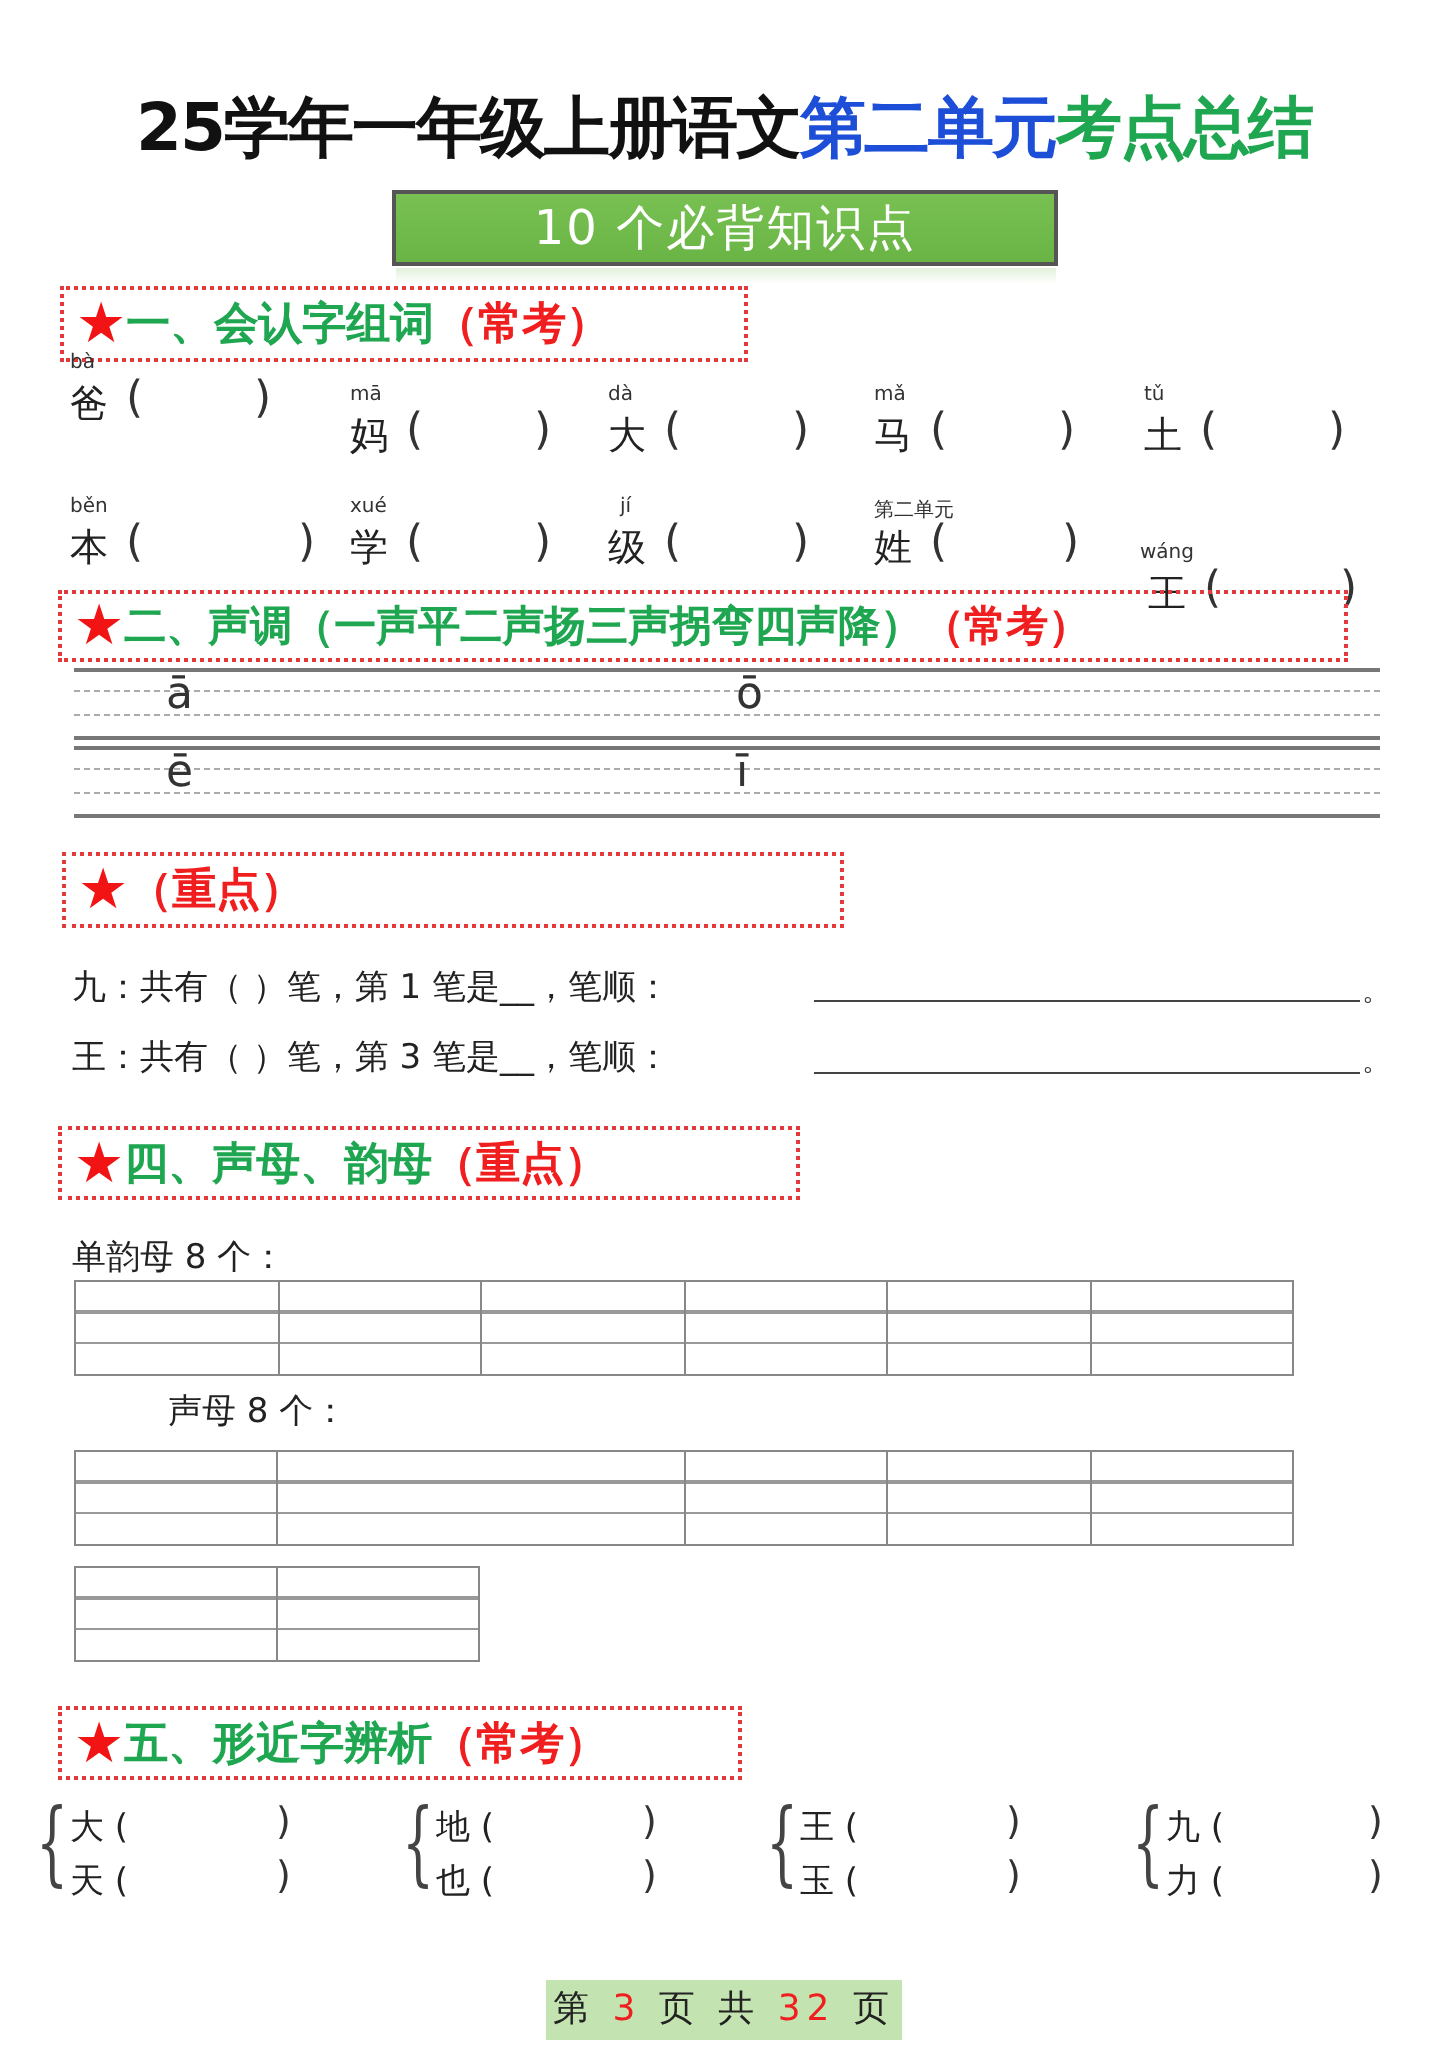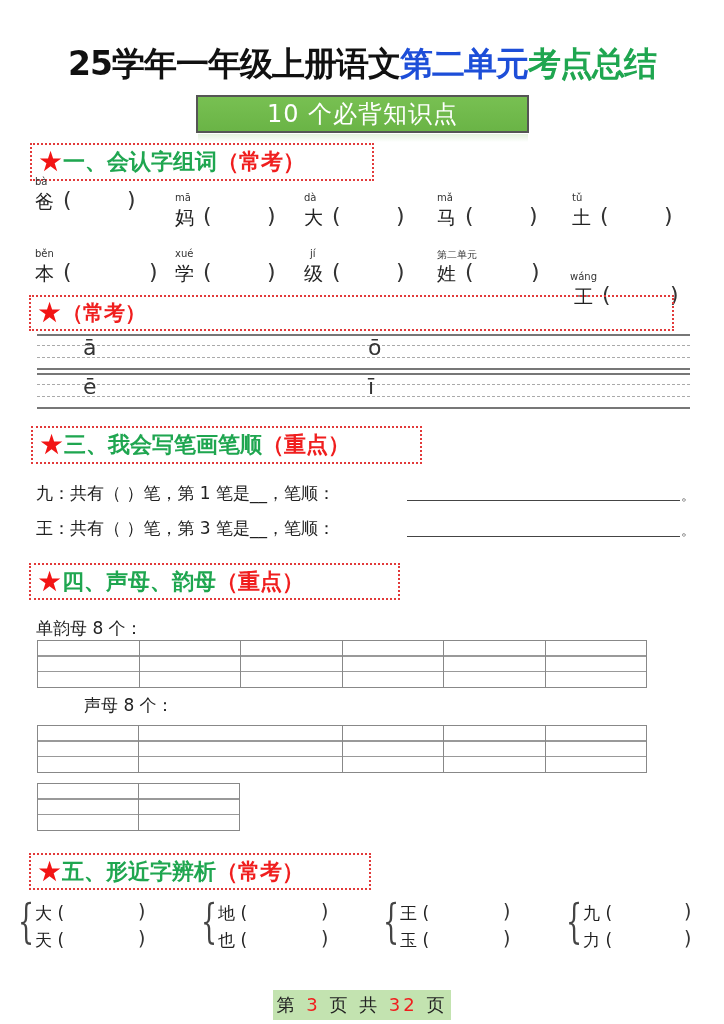--- a/index.html
+++ b/index.html
@@ -144,20 +144,21 @@
   <div class="pinyin-item" style="left:570px; top:248px;margin-top:23px;">
     <span class="py">wáng</span>
     <span class="hz" style="left:4px;">王</span>
     <span class="lp" style="left:32px;">(</span>
     <span class="rp" style="left:100px;">)</span>
   </div>
 </div>
 
 <div class="sec-head" style="left:29px; top:295px; width:645px; height:36px; font-size:21px;">
   <span class="star">★</span>
+    <span class="green">二、声调（一声平二声扬三声拐弯四声降）</span>
     <span class="red">（常考）</span>
 </div>
 
 <div class="grid4" style="top:334px;">
   <div class="l solid" style="top:0;"></div>
   <div class="l dash" style="top:11px;"></div>
   <div class="l dash" style="top:23px;"></div>
   <div class="l solid" style="top:34px;"></div>
   <span class="ch" style="left:46px;">ā</span>
   <span class="ch" style="left:331px;">ō</span>
@@ -166,21 +167,20 @@
   <div class="l solid" style="top:0;"></div>
   <div class="l dash" style="top:11px;"></div>
   <div class="l dash" style="top:23px;"></div>
   <div class="l solid" style="top:34px;"></div>
   <span class="ch" style="left:46px;">ē</span>
   <span class="ch" style="left:331px;">ī</span>
 </div>
 
 <div class="sec-head" style="left:31px; top:426px; width:391px;">
   <span class="star">★</span>
-    <span class="green">三、我会写笔画笔顺</span>
     <span class="red">（重点）</span>
 </div>
 
 <div class="stroke-line" style="top:482px;">九：共有（  ）笔，第 1 笔是__，笔顺：</div>
 <div class="stroke-blank" style="left:407px; top:500px; width:273px;"></div>
 <div class="stroke-end" style="left:681px; top:487px;">。</div>
 
 <div class="stroke-line" style="top:517px;">王：共有（  ）笔，第 3 笔是__，笔顺：</div>
 <div class="stroke-blank" style="left:407px; top:536px; width:273px;"></div>
 <div class="stroke-end" style="left:681px; top:522px;">。</div>

